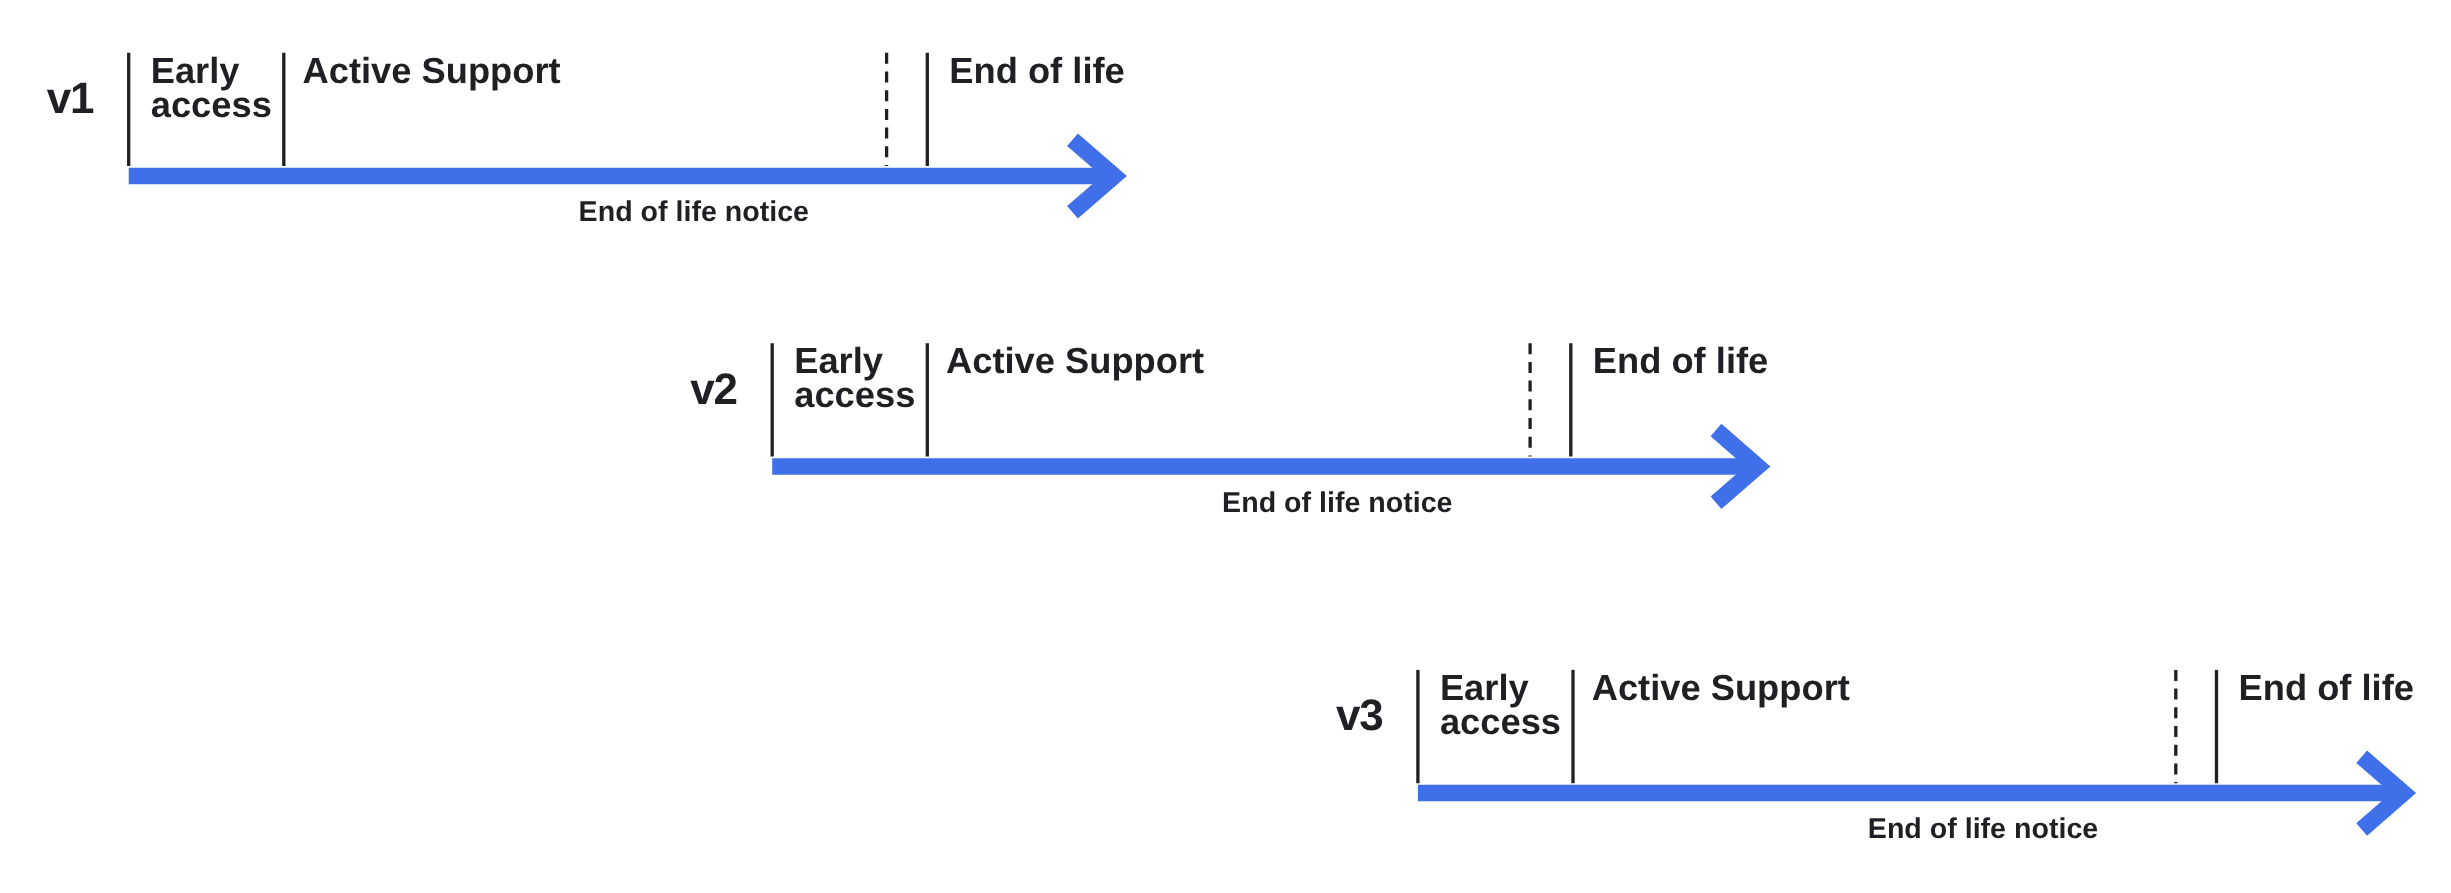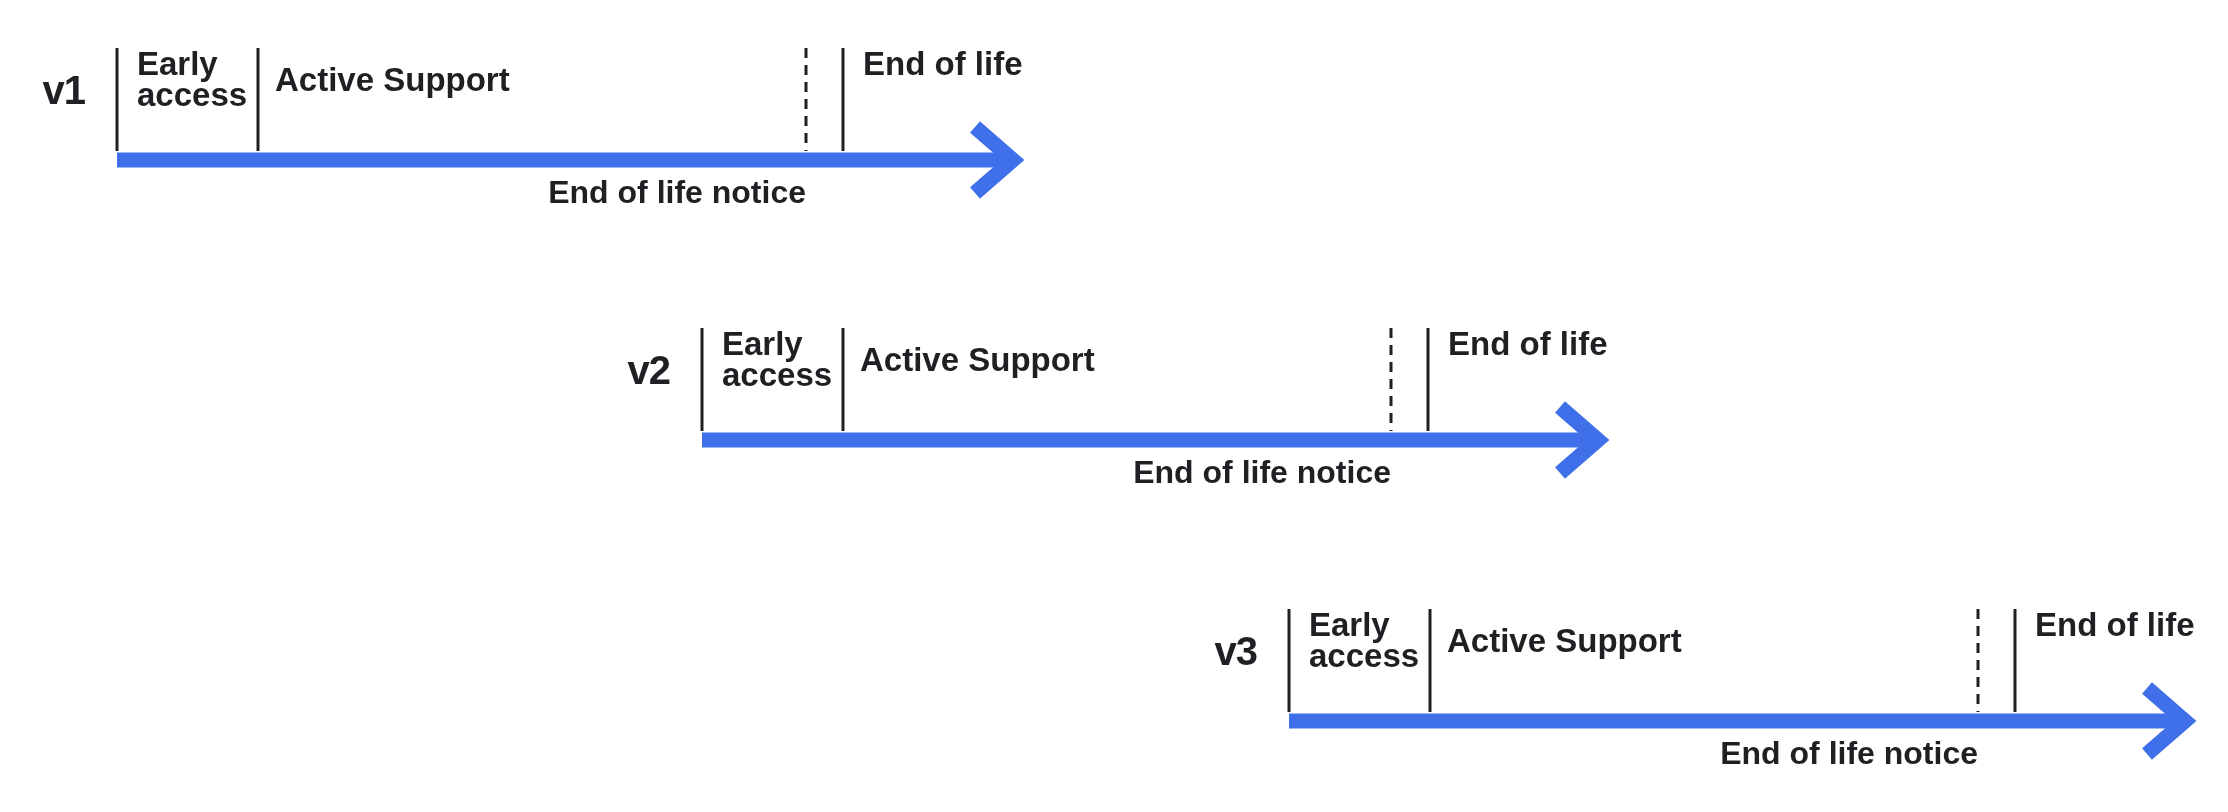--- a/index.html
+++ b/index.html
@@ -38,34 +38,34 @@
     letter-spacing: -1px;
   }
   .phase-label {
     position: absolute;
     top: 20px;
     font-size: 33px;
     line-height: 31px;
     font-weight: 700;
   }
   .phase-early   { left: 160px; width: 104px; }
-  .phase-active  { left: 298px; width: 420px; margin-top: 16px; }
+  .phase-active  { left: 298px; width: 420px; }
   .phase-eol     { left: 886px; width: 190px; }
   .notice-label {
     position: absolute;
     left: 549px;
     top: 149px;
     width: 280px;
-    text-align: right;
-    font-size: 32px;
+    text-align: left;
+    font-size: 26px;
     line-height: 31px;
     font-weight: 700;
   }
   .row-1 { left: -23px;  top: 28px;  }
-  .row-2 { left: 562px;  top: 308px; }
+  .row-2 { left: 562px;  top: 292px; }
   .row-3 { left: 1149px; top: 589px; }
 </style>
 </head>
 <body>
 
 <section class="timeline-row row-1">
   <svg width="1080" height="232" viewBox="0 0 1080 232">
     <line x1="140" y1="20" x2="140" y2="123" stroke-width="3" stroke="#1f2023"></line>
     <line x1="281" y1="20" x2="281" y2="123" stroke-width="3" stroke="#1f2023"></line>
     <line x1="829" y1="20" x2="829" y2="123" stroke-width="3" stroke-dasharray="10 7" stroke="#1f2023"></line>

